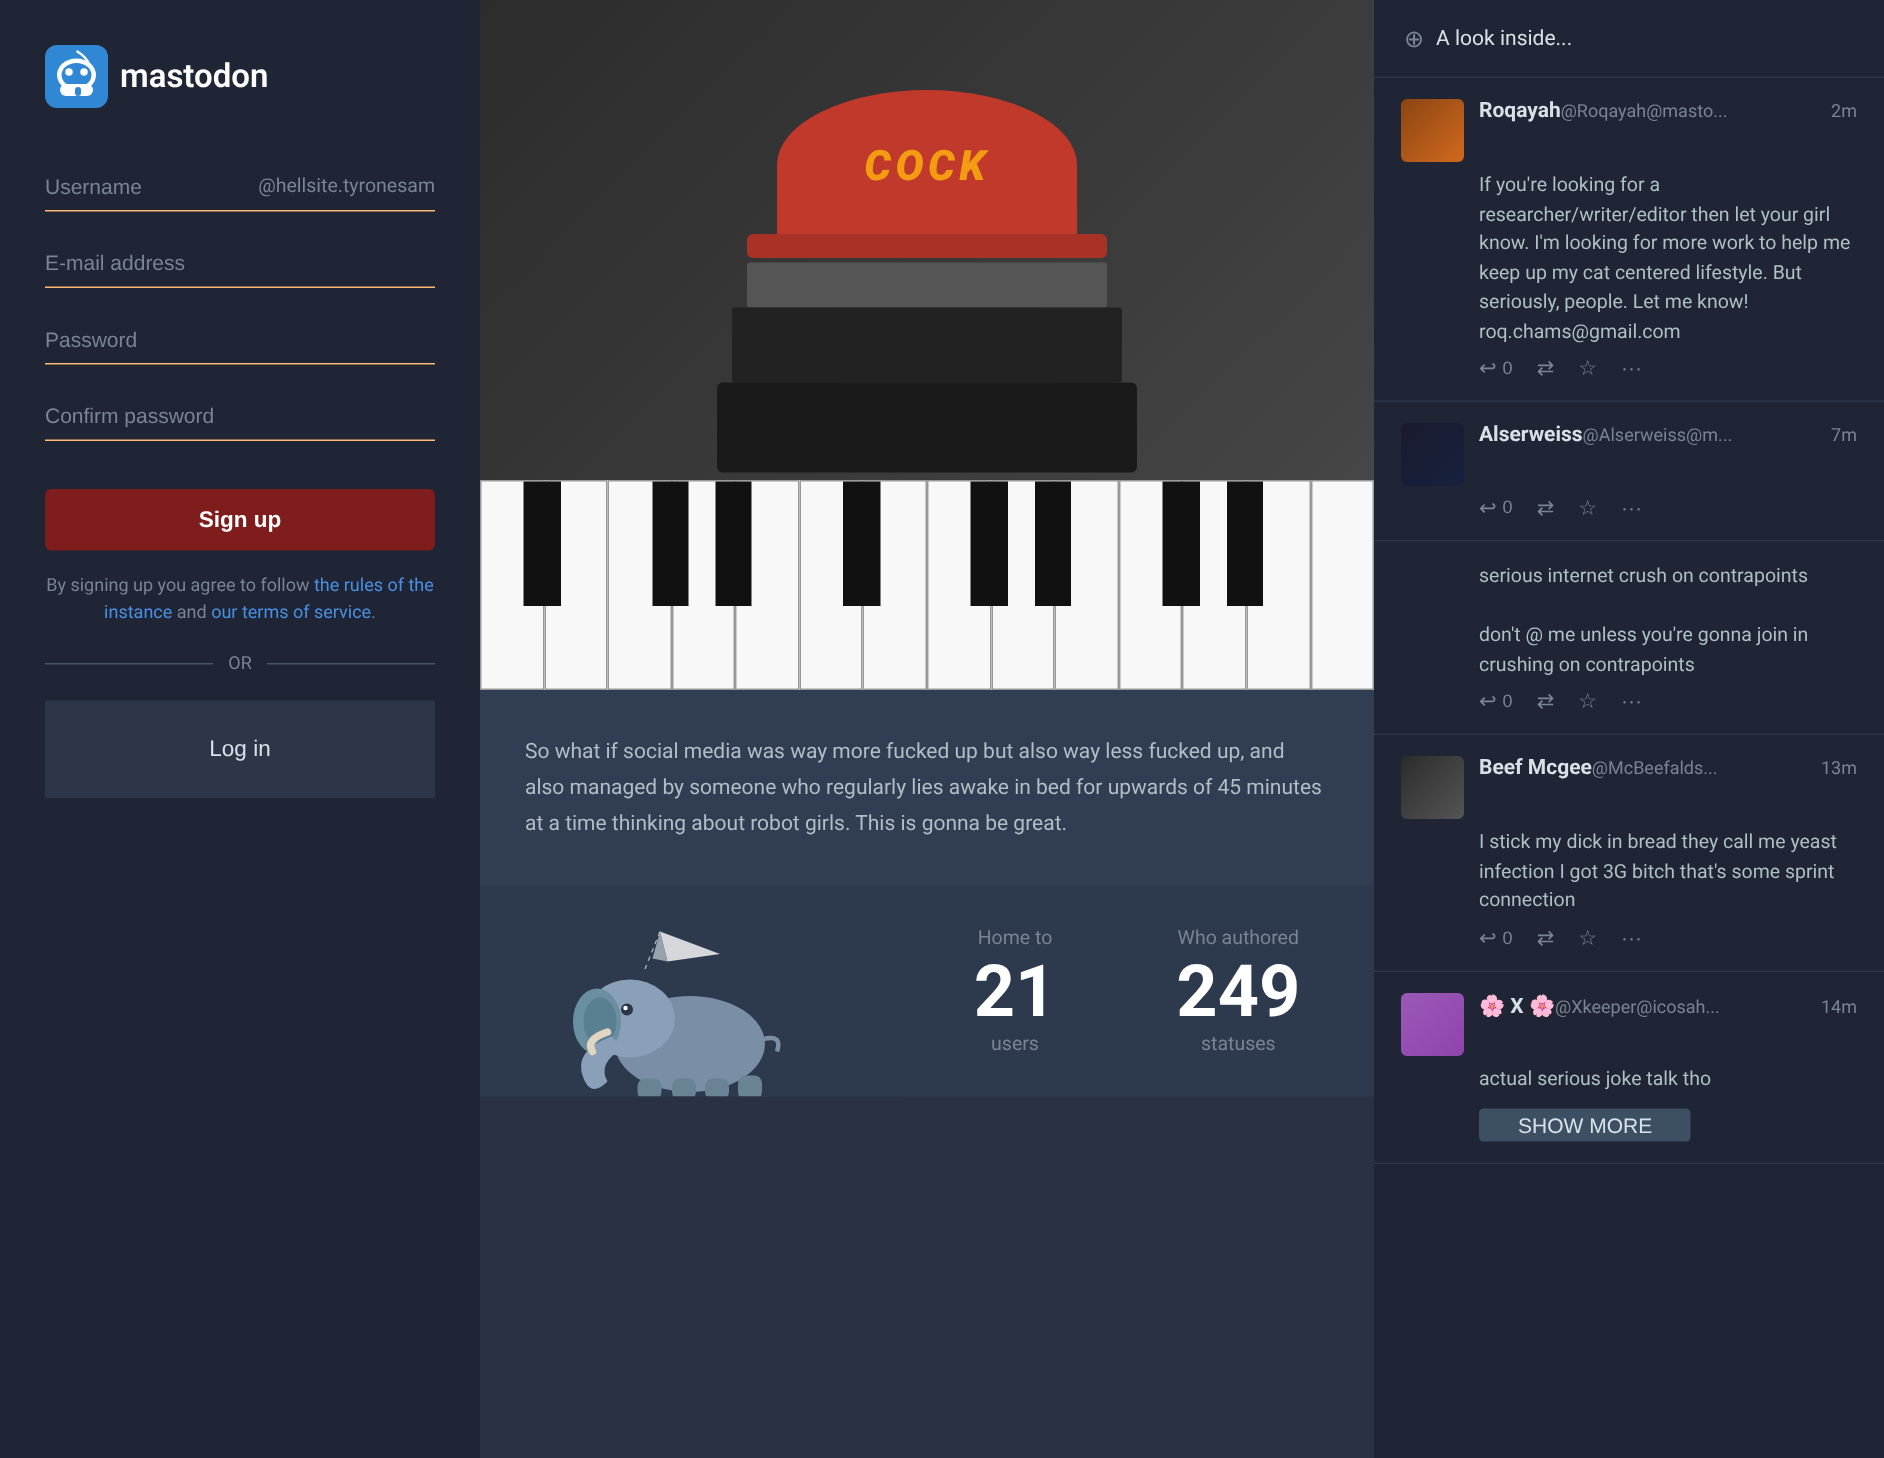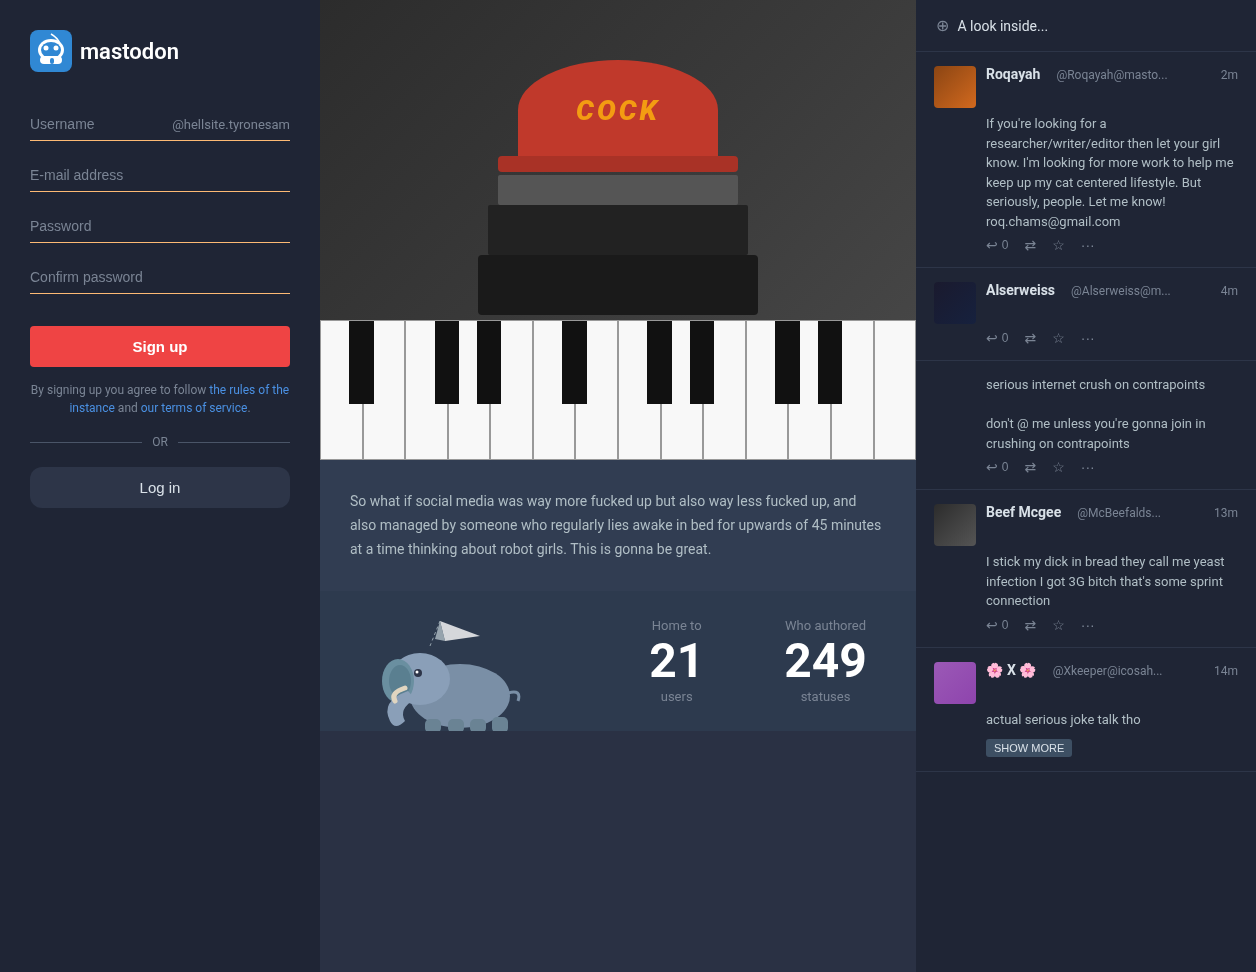--- a/index.html
+++ b/index.html
@@ -59,21 +59,21 @@
       color: #7a8494;
       font-size: 13px;
     }
     .username-row {
       display: flex;
       align-items: center;
       justify-content: space-between;
     }
     .sign-up-btn {
       width: 100%;
-      background: #ef4444;
+      background: #7f1d1d;
       color: #fff;
       border: none;
       border-radius: 4px;
       padding: 12px;
       font-size: 15px;
       font-weight: 600;
       cursor: pointer;
       margin-top: 10px;
       margin-bottom: 14px;
     }
@@ -99,22 +99,22 @@
       content: '';
       flex: 1;
       height: 1px;
       background: #4a5568;
     }
     .log-in-btn {
       width: 100%;
       background: #2d3548;
       color: #d9e1e8;
       border: none;
-      border-radius: 12px;
-      padding: 12px;
+      border-radius: 0;
+      padding: 24px;
       font-size: 15px;
       font-weight: 500;
       cursor: pointer;
     }
 
     
     #main-content {
       flex: 1;
       background: #2a3144;
       overflow-y: auto;
@@ -356,21 +356,21 @@
     .avatar-roqayah { background: linear-gradient(135deg, #8B4513, #D2691E); }
     .avatar-alserweiss { background: linear-gradient(135deg, #1a1a2e, #16213e); }
     .avatar-thirty { background: linear-gradient(135deg, #8B0000, #DC143C); }
     .avatar-beef { background: linear-gradient(135deg, #2c2c2c, #555); }
     .avatar-x { background: linear-gradient(135deg, #9b59b6, #8e44ad); }
 
     .feed-user-info {
       display: flex;
       flex-wrap: wrap;
       align-items: baseline;
-      gap: 16px;
+      gap: 0;
       flex: 1;
     }
     .feed-username {
       font-weight: 700;
       font-size: 14px;
       color: #d9e1e8;
     }
     .feed-handle {
       font-size: 12px;
       color: #7a8494;
@@ -403,22 +403,22 @@
       gap: 4px;
     }
     .action-count {
       font-size: 12px;
       color: #7a8494;
     }
     .show-more-btn {
       background: #3d4f63;
       border: none;
       color: #d9e1e8;
-      font-size: 11px;
-      padding: 3px 8px;
+      font-size: 14px;
+      padding: 3px 26px;
       border-radius: 3px;
       cursor: pointer;
       margin-top: 4px;
     }
   </style>
 </head>
 <body>
 
 <div id="left-sidebar">
   <div class="logo-area">
@@ -595,21 +595,21 @@
             <span>···</span>
           </button>
         </div>
       </div>
       <div class="feed-item">
         <div class="feed-item-header">
           <div class="avatar avatar-alserweiss"></div>
           <div class="feed-user-info">
             <span class="feed-username">Alserweiss</span>
             <span class="feed-handle">@Alserweiss@m...</span>
-            <span class="feed-time">4m</span>
+            <span class="feed-time">7m</span>
           </div>
         </div>
         <div class="feed-actions">
           <button class="action-btn">
             <span>↩</span>
             <span class="action-count">0</span>
           </button>
           <button class="action-btn">
             <span>⇄</span>
           </button>

